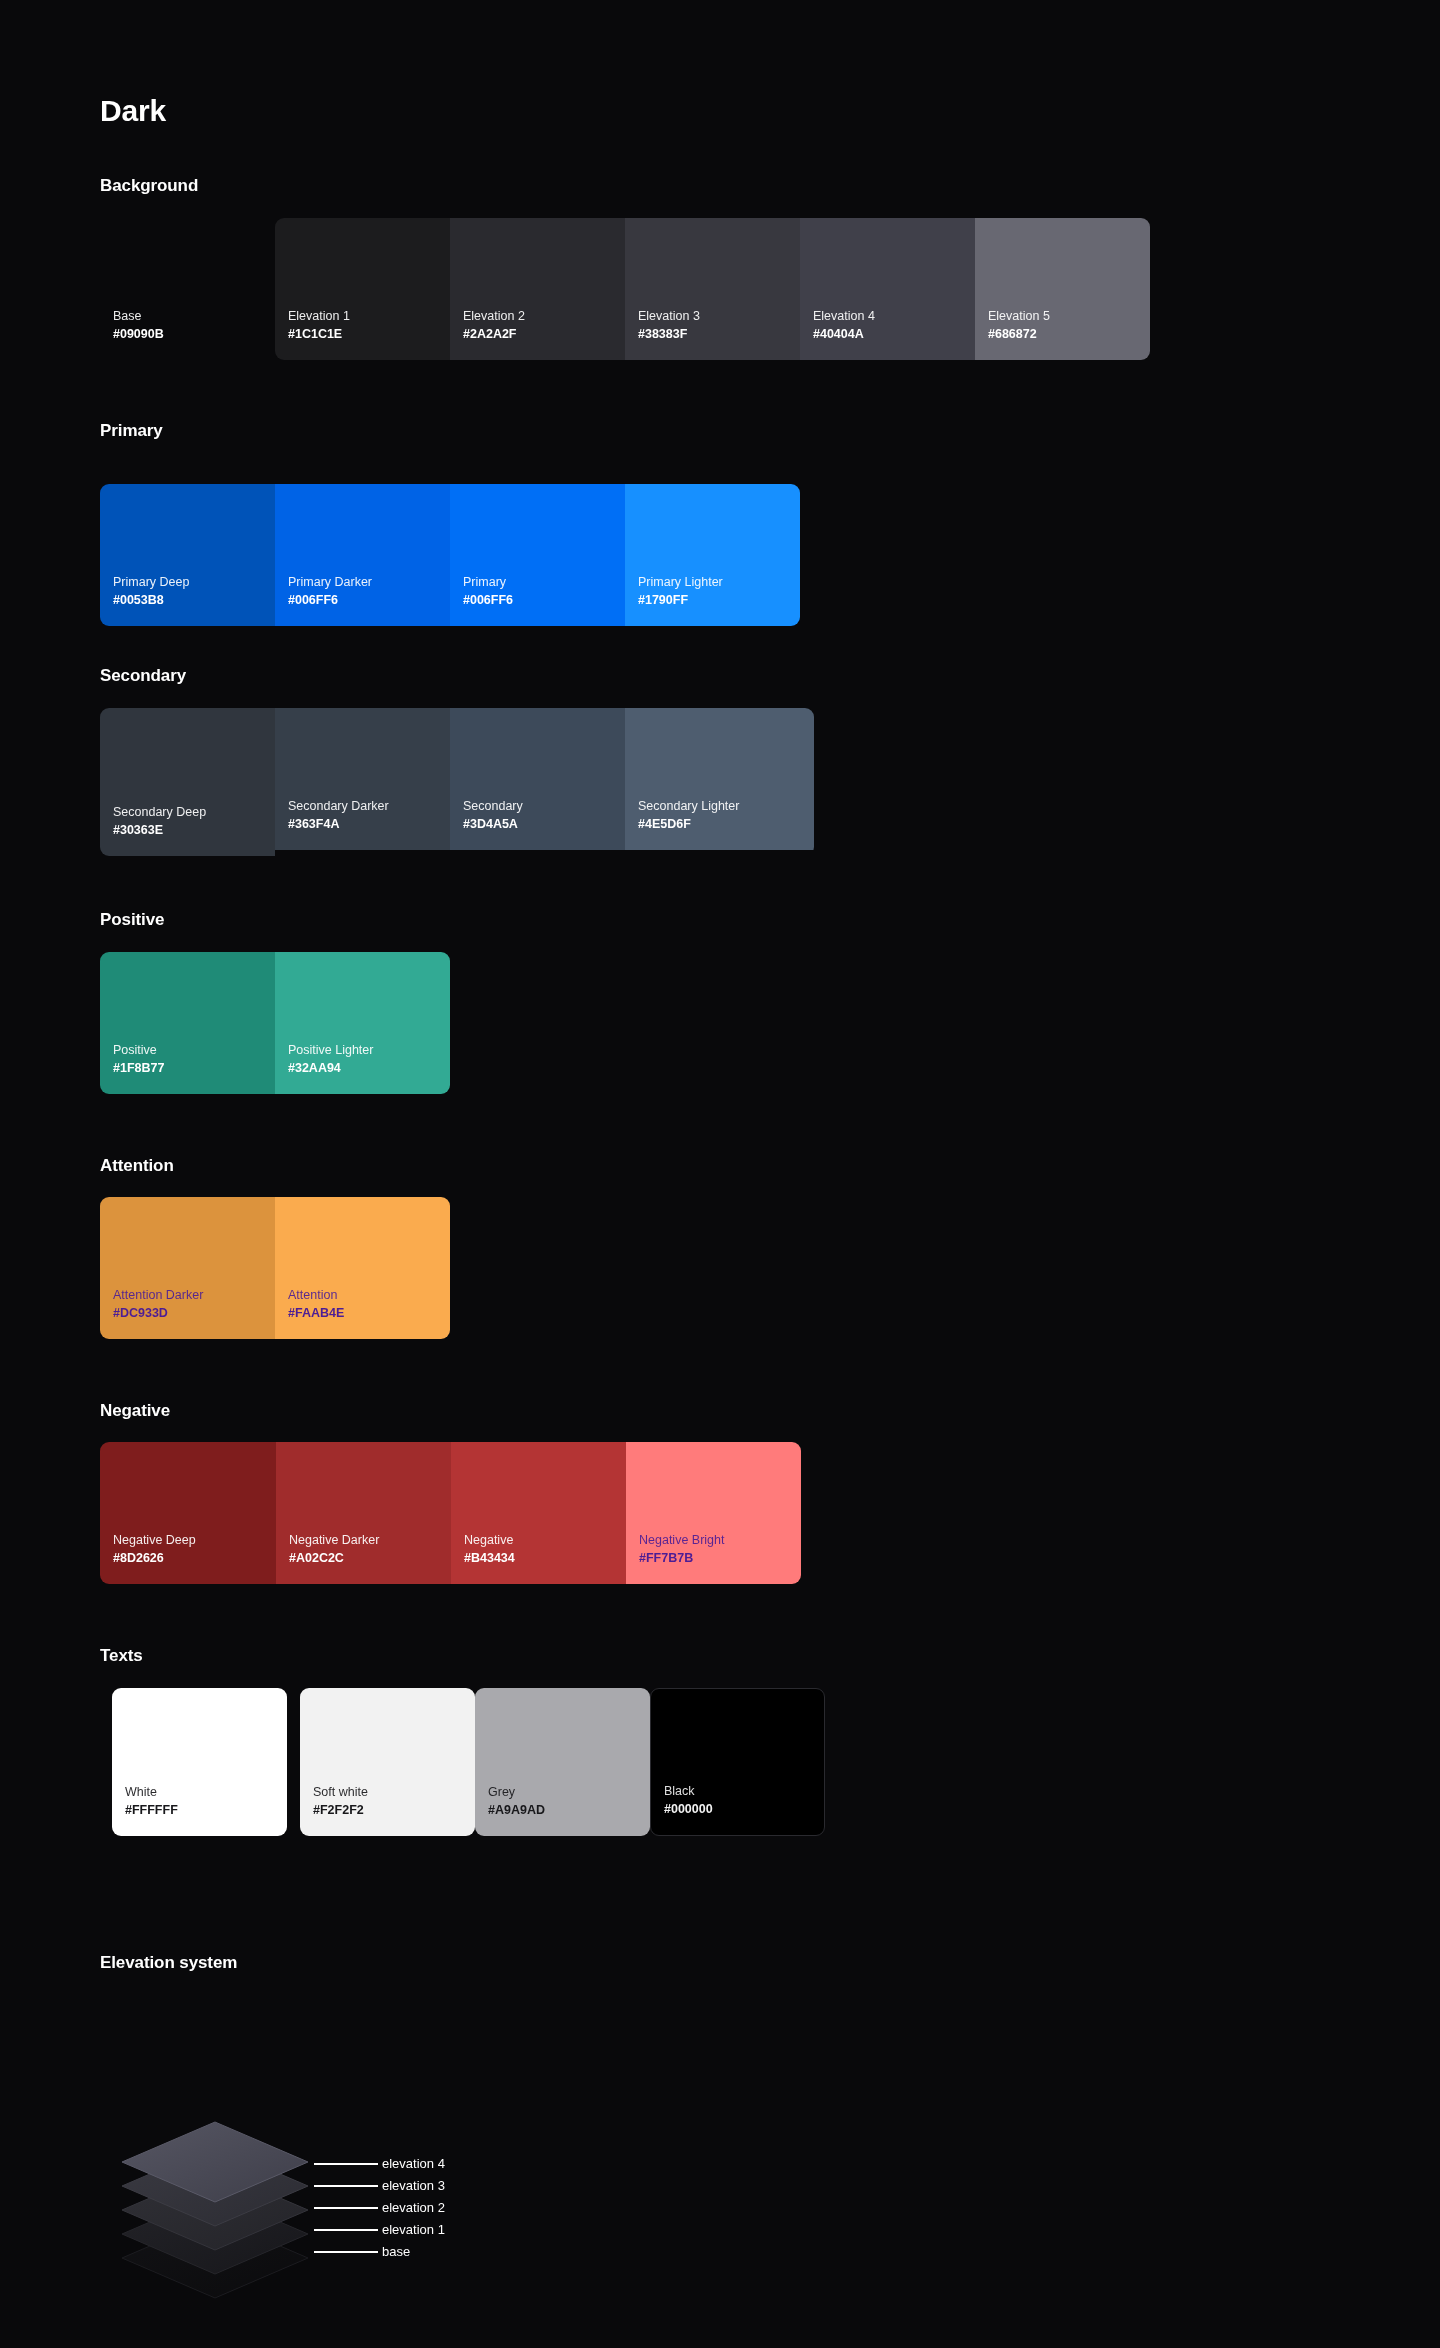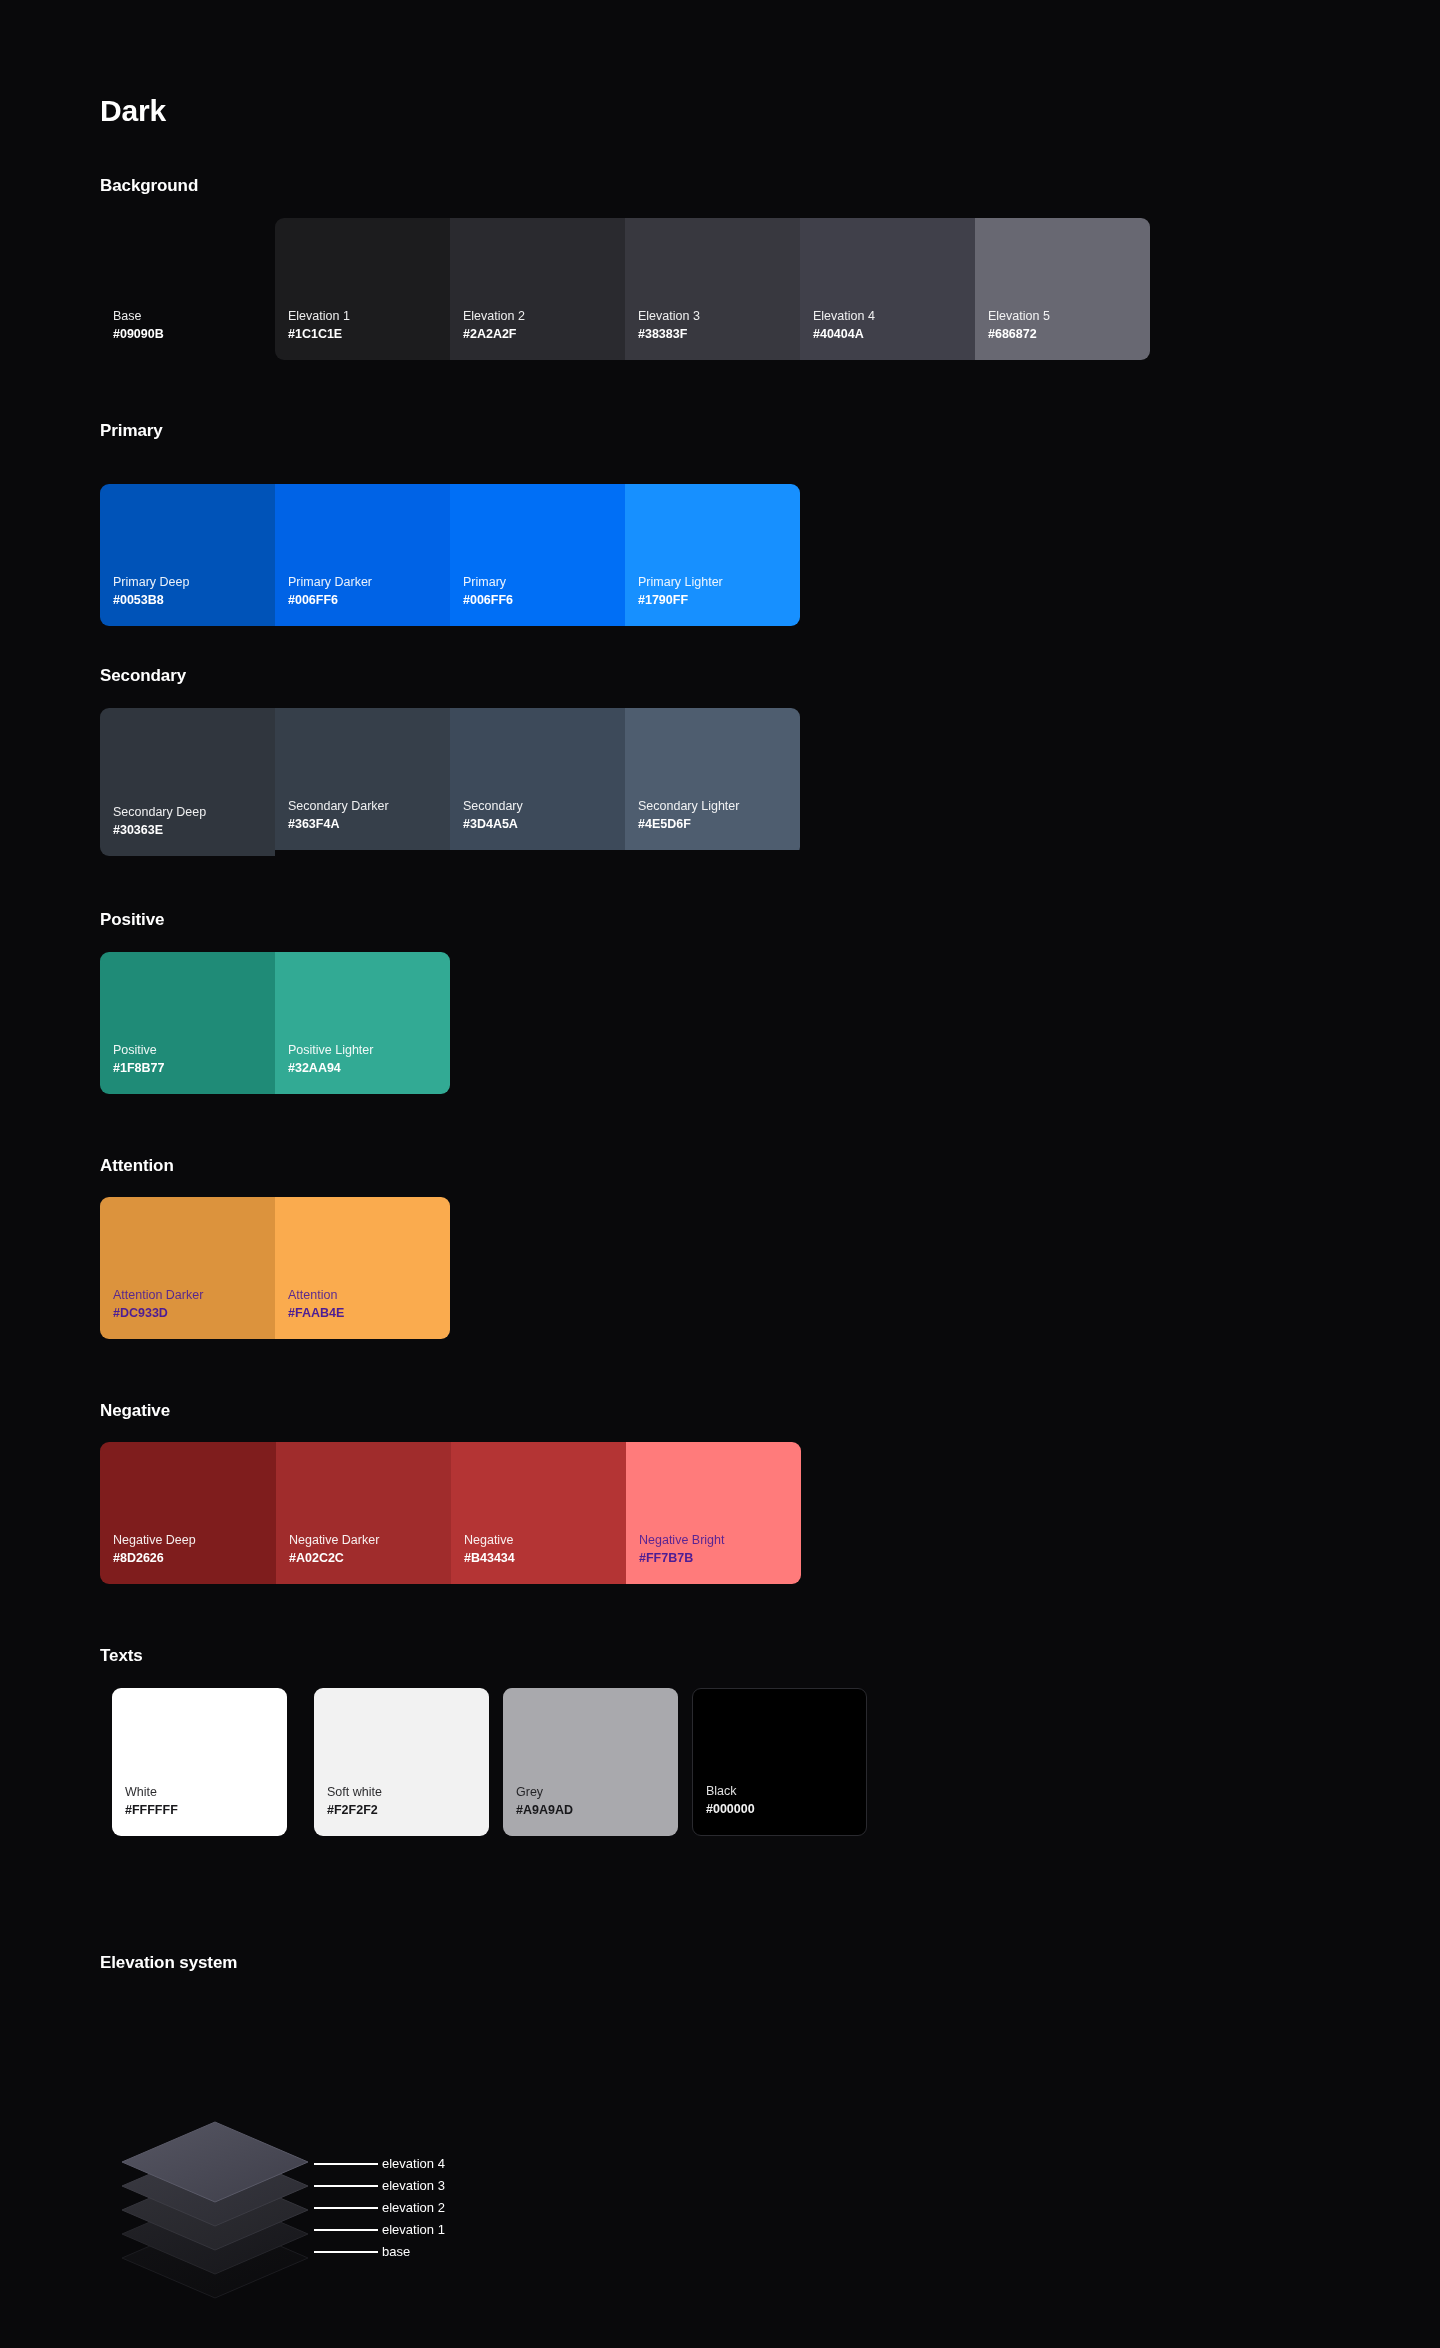--- a/index.html
+++ b/index.html
@@ -78,21 +78,20 @@
 
   .light-label .swatch-name,
   .light-label .swatch-hex { color: #FFFFFF; }
 
   .dark-label .swatch-name,
   .dark-label .swatch-hex { color: #4c1d95; }
 
   
   .text-cards {
     display: flex;
-    gap: 14px;
     align-items: flex-end;
     padding-left: 12px;
   }
 
   .text-card {
     border-radius: 9px;
     display: flex;
     flex-direction: column;
     justify-content: flex-end;
     padding: 0 0 16px 13px;
@@ -202,21 +201,21 @@
         <div class="swatch-hex">#30363E</div>
       </div>
       <div class="swatch light-label" style="width:175px; height:142px; background:#363F4A;">
         <div class="swatch-name">Secondary Darker</div>
         <div class="swatch-hex">#363F4A</div>
       </div>
       <div class="swatch light-label" style="width:175px; height:142px; background:#3D4A5A;">
         <div class="swatch-name">Secondary</div>
         <div class="swatch-hex">#3D4A5A</div>
       </div>
-      <div class="swatch light-label" style="width:175px; height:142px; background:#4E5D6F;">
+      <div class="swatch light-label" style="width:189px; height:142px; background:#4E5D6F;">
         <div class="swatch-name">Secondary Lighter</div>
         <div class="swatch-hex">#4E5D6F</div>
       </div>
     </div>
   </div>
 
   <div class="section" style="top:911px;">
     <div class="section-title">Positive</div>
   </div>
   <div class="section" style="top:952px;">

